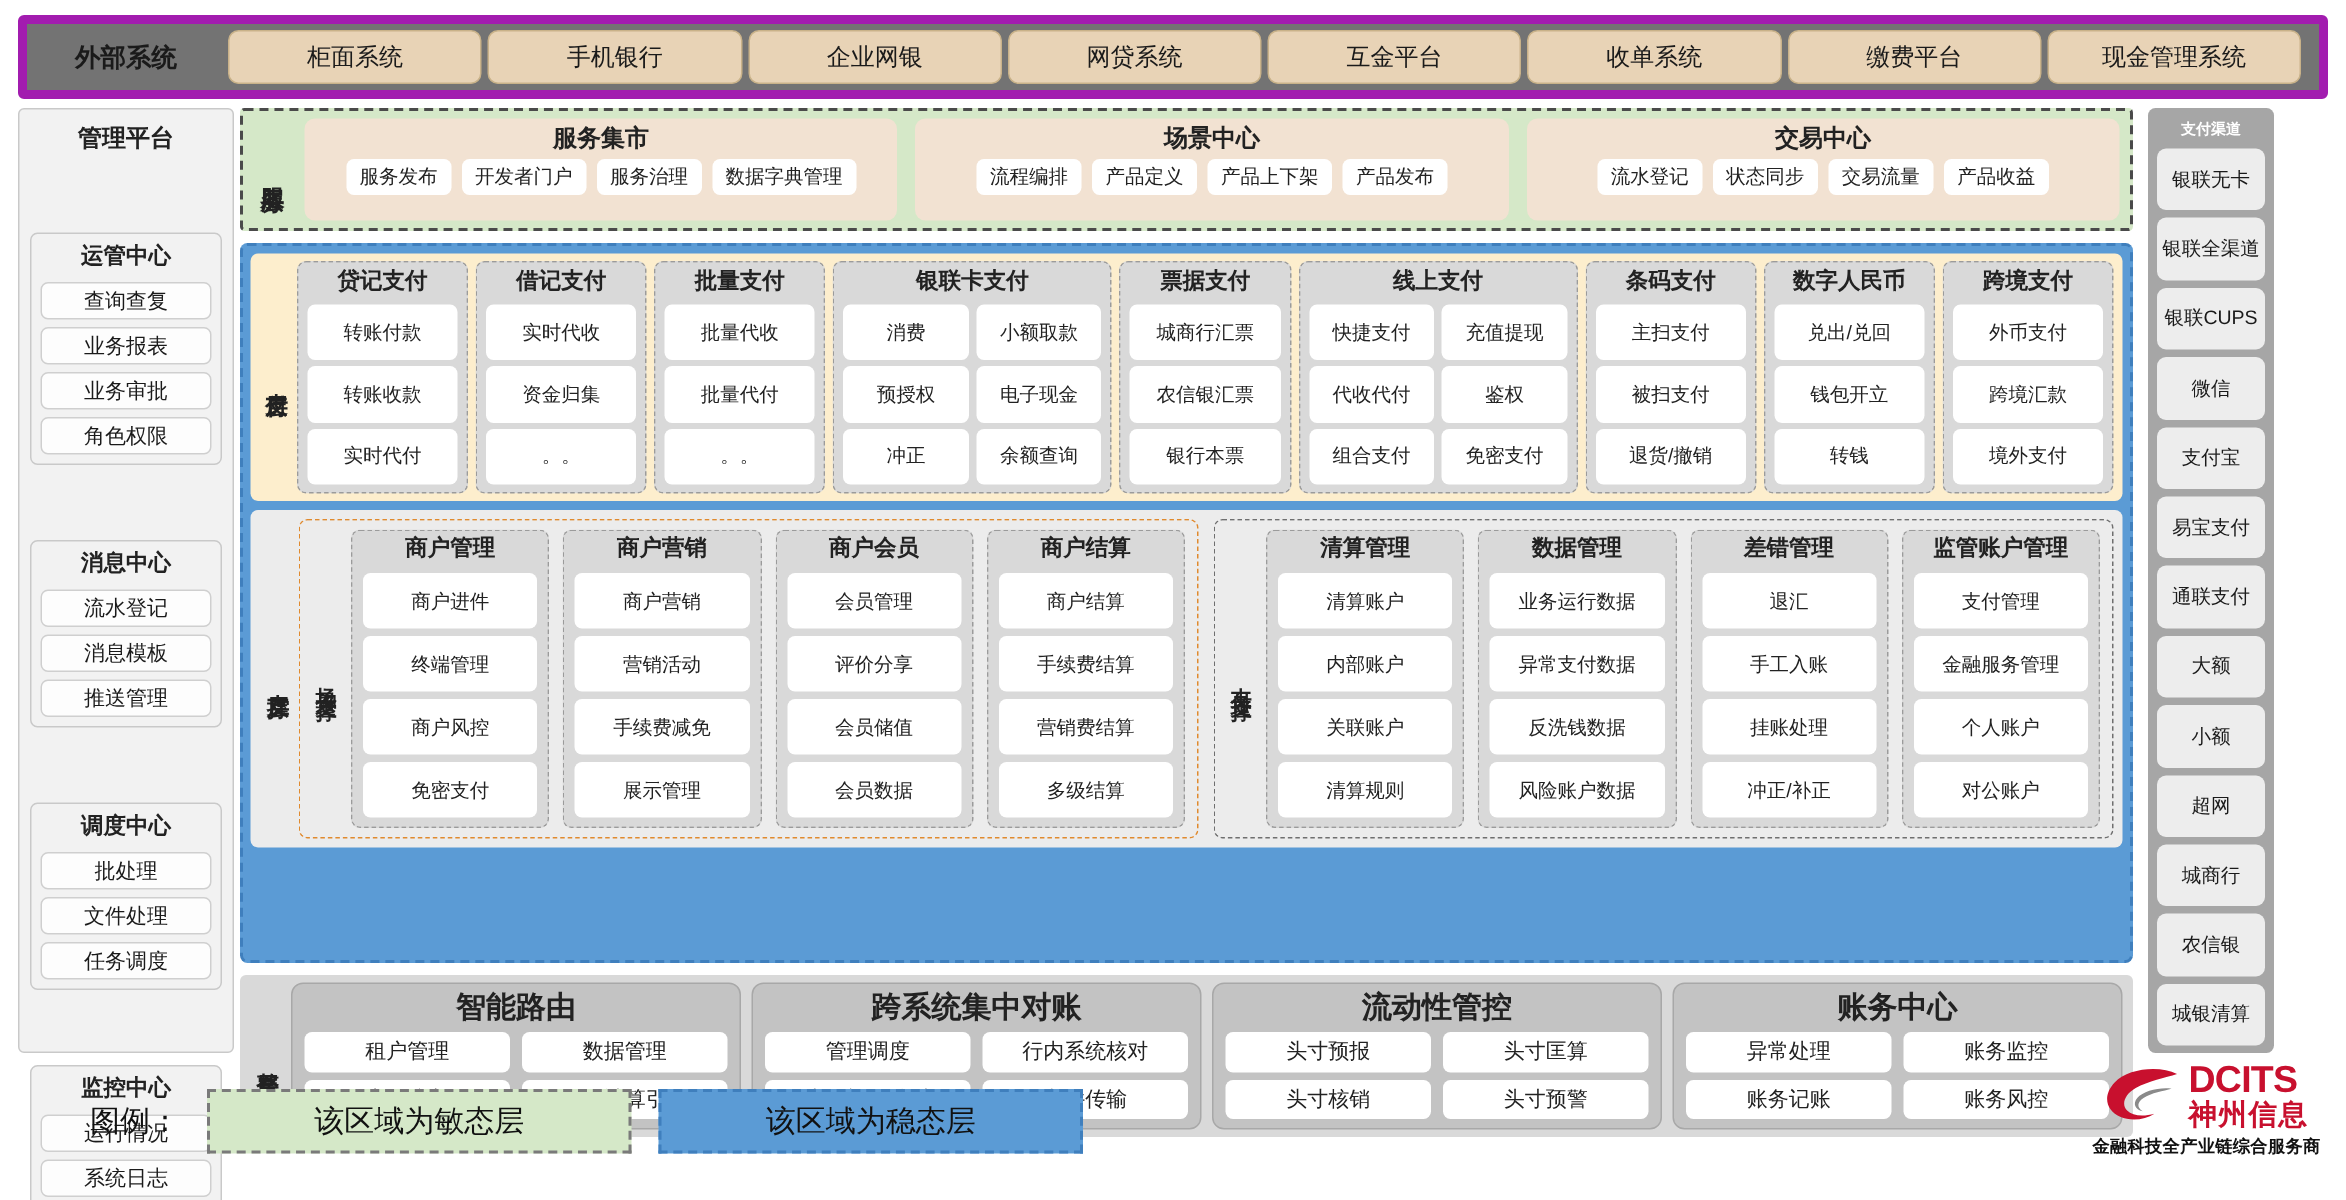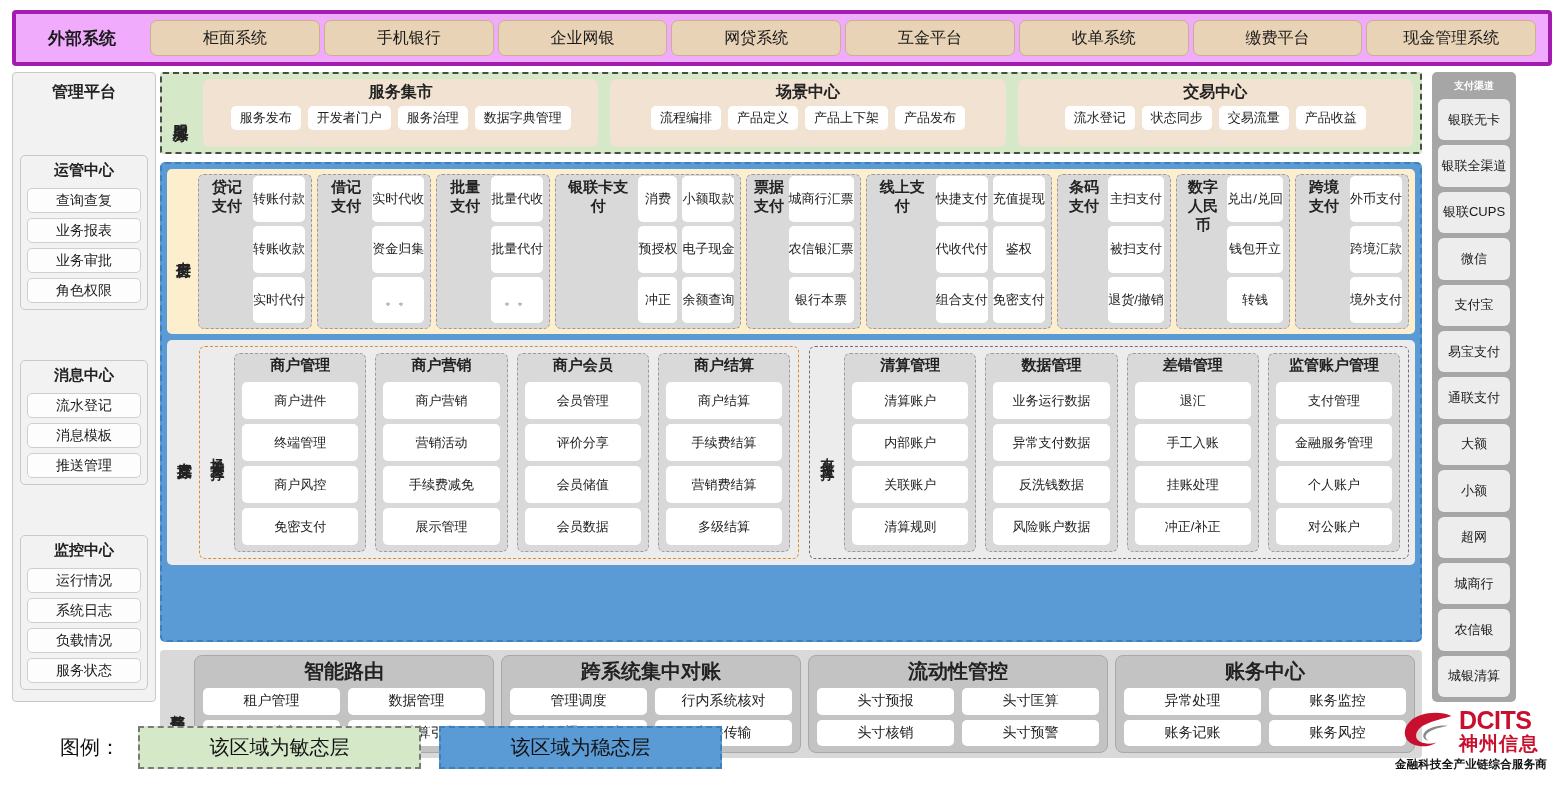--- a/index.html
+++ b/index.html
@@ -8,21 +8,21 @@
     background: #ffffff;
     font-family: "Liberation Sans", "DejaVu Sans", sans-serif;
     color: #222;
     overflow: hidden;
   }
   #root { position: relative; width: 1564px; height: 800px; }
 
   
   .ext-bar {
     position: absolute; left: 12px; top: 10px; width: 1540px; height: 56px;
-    background: #f0abfc; border: 4px solid #a21caf; border-radius: 4px;
+    background: #737373; border: 6px solid #a21caf; border-radius: 4px;
     display: flex; align-items: center; padding: 0 10px; gap: 10px;
   }
   .ext-title { font-weight: bold; font-size: 17px; color: #1a1a1a; width: 112px; text-align: center; flex: none; }
   .ext-item {
     flex: 1 1 0; height: 36px; background: #e8d3b6; border: 1px solid #c9b289;
     border-radius: 7px; display: flex; align-items: center; justify-content: center;
     font-size: 16px; color: #1a1a1a; margin: 0 2px;
   }
 
   
@@ -93,21 +93,21 @@
 
   
   .pay-layer {
     position: relative; width: 100%; height: 165px;
     background: #fdeecd; border-radius: 5px;
     display: flex; align-items: stretch; padding: 5px 6px; gap: 5px;
   }
   .pay-layer > .vlabel { font-size: 15px; width: 20px; }
   .pay-col {
     background: #d9d9d9; border: 1px dashed #9b9b9b; border-radius: 6px;
-    display: flex; padding: 1px 6px 5px; gap: 4px;
+    display: flex; flex-direction: column; padding: 1px 6px 5px; gap: 4px;
   }
   .pay-col-title { text-align: center; font-weight: bold; font-size: 15px; padding: 2px 0 2px; }
   .pay-grid { display: flex; flex-direction: column; gap: 4px; flex: 1; }
   .pay-row { display: flex; gap: 5px; flex: 1 1 0; }
   .pay-chip {
     background: #ffffff; border-radius: 5px; flex: 1 1 0;
     display: flex; align-items: center; justify-content: center;
     font-size: 13px; white-space: nowrap; min-height: 26px;
   }
 
@@ -203,20 +203,26 @@
           <div class="mgmt-item">查询查复</div>
           <div class="mgmt-item">业务报表</div>
           <div class="mgmt-item">业务审批</div>
           <div class="mgmt-item">角色权限</div>
         </div>
         <div class="mgmt-group">
           <div class="mgmt-group-title">消息中心</div>
           <div class="mgmt-item">流水登记</div>
           <div class="mgmt-item">消息模板</div>
           <div class="mgmt-item">推送管理</div>
+        </div>
+        <div class="mgmt-group">
+          <div class="mgmt-group-title">调度中心</div>
+          <div class="mgmt-item">批处理</div>
+          <div class="mgmt-item">文件处理</div>
+          <div class="mgmt-item">任务调度</div>
         </div>
         <div class="mgmt-group">
           <div class="mgmt-group-title">监控中心</div>
           <div class="mgmt-item">运行情况</div>
           <div class="mgmt-item">系统日志</div>
           <div class="mgmt-item">负载情况</div>
           <div class="mgmt-item">服务状态</div>
         </div>
       </div>
   </div>

